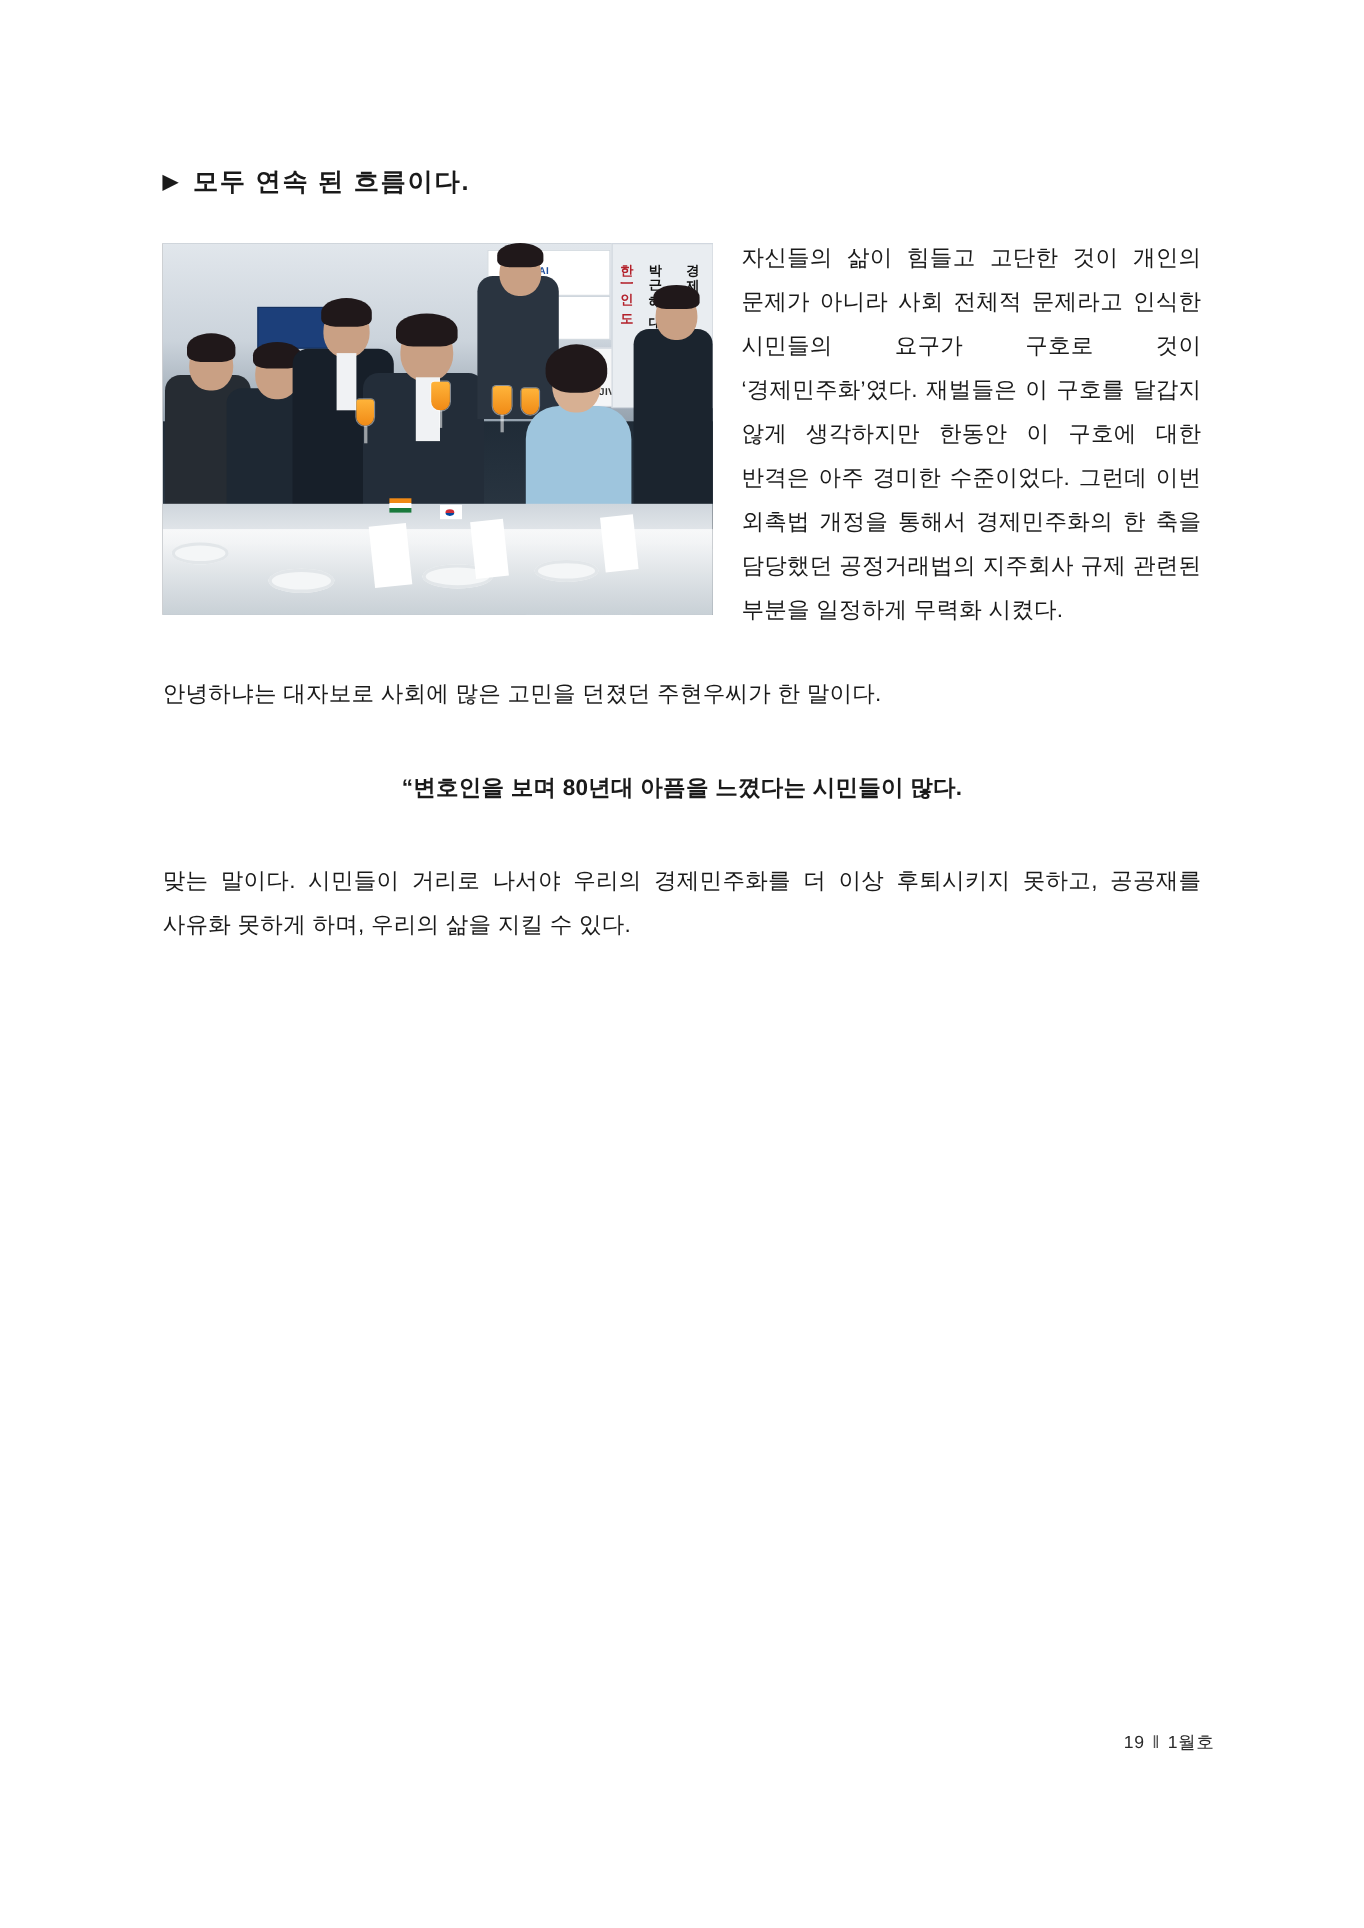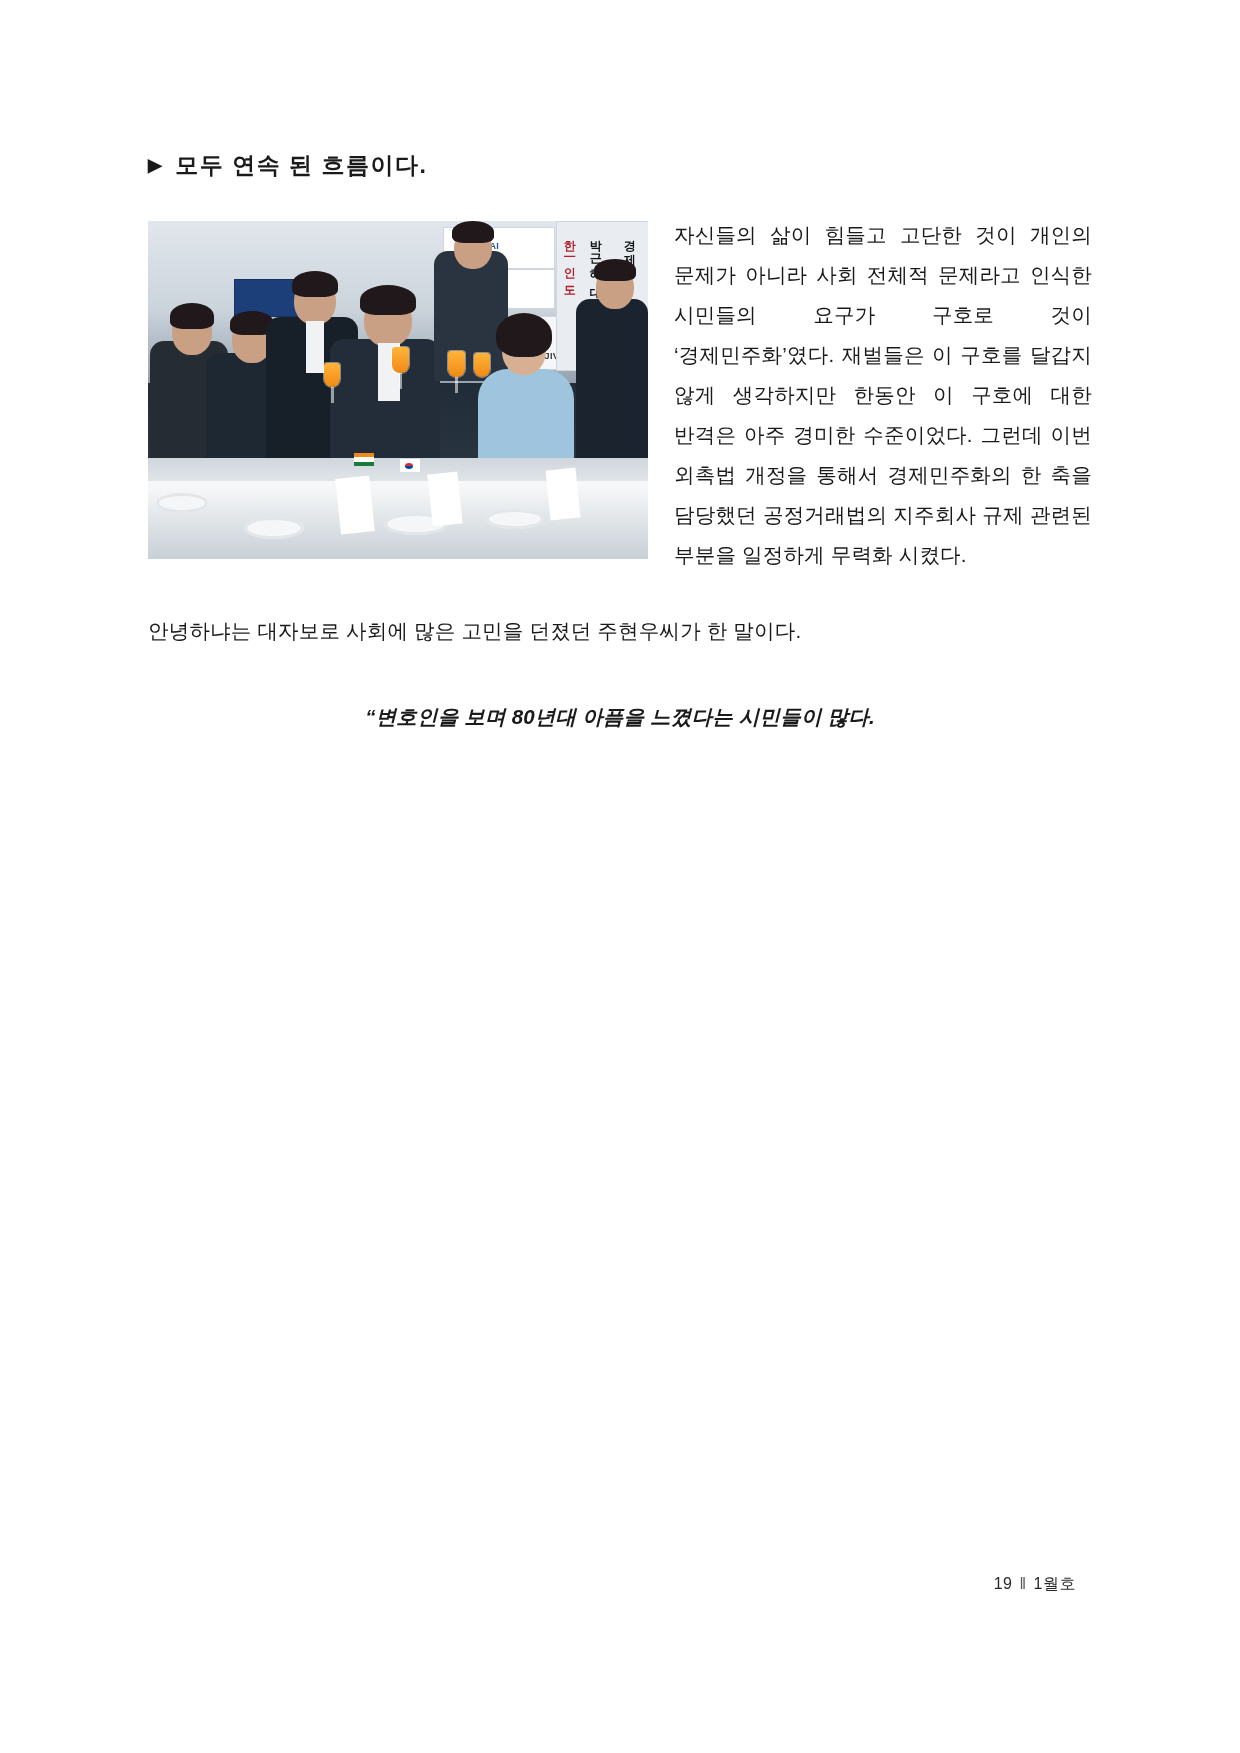--- a/index.html
+++ b/index.html
@@ -72,32 +72,31 @@
     margin: 0;
     word-break: keep-all;
   }
   .clear { clear: both; }
   .body-para {
     margin-top: 36px;
   }
   .quote {
     margin: 46px 0 0 0;
     text-align: center;
-    font-style: italic;
     font-weight: bold;
     font-size: 20.5px;
     line-height: 1.95;
     letter-spacing: 0.2px;
   }
   .after-quote {
     margin-top: 44px;
   }
   .footer {
     position: absolute;
-    right: 164px;
+    right: 136px;
     bottom: 158px;
     font-size: 16px;
     color: #2a2a2a;
     letter-spacing: 0.5px;
   }
   .footer .bar {
     display: inline-block;
     margin: 0 7px;
     color: #555;
   }
@@ -305,18 +304,19 @@
   </div>
 
 
 
   <p class="para body-para">안녕하냐는 대자보로 사회에 많은 고민을 던졌던 주현우씨가 한 말이다.</p>
 
   <div class="quote">
     <div>“변호인을 보며 80년대 아픔을 느꼈다는 시민들이 많다.</div>
   </div>
 
+  <p class="para after-quote">맞는 말이다. 시민들이 거리로 나서야 우리의 경제민주화를 더 이상 후퇴시키지 못하고, 공공재를 사유화 못하게 하며, 우리의 삶을 지킬 수 있다.</p>
 
   <div class="footer">
     <span>19</span><span class="bar">‖</span><span>1월호</span>
   </div>
 
 </div>
 
 </body></html>

